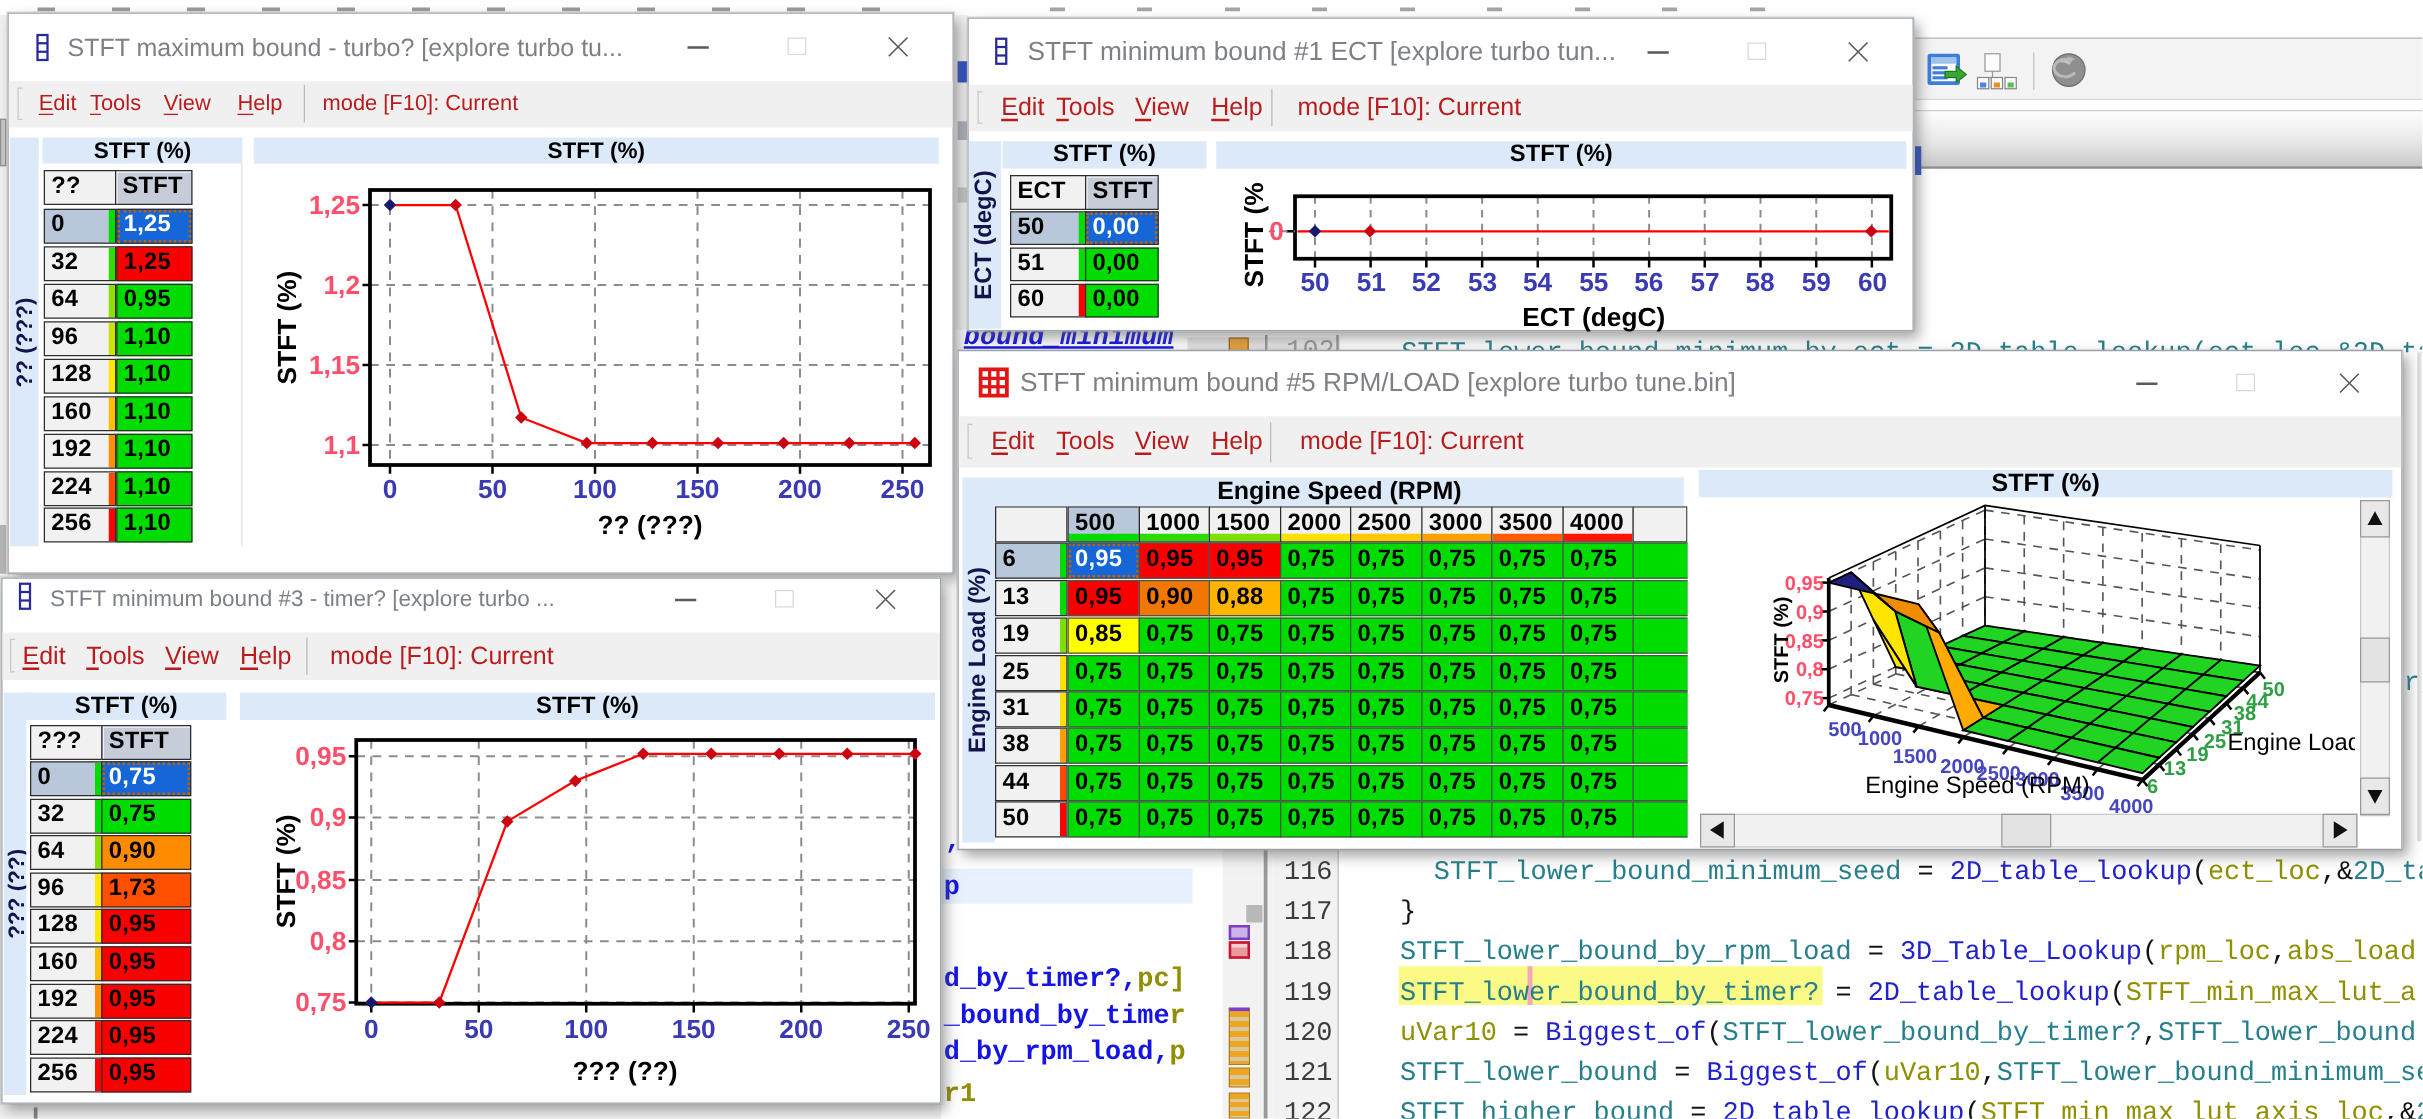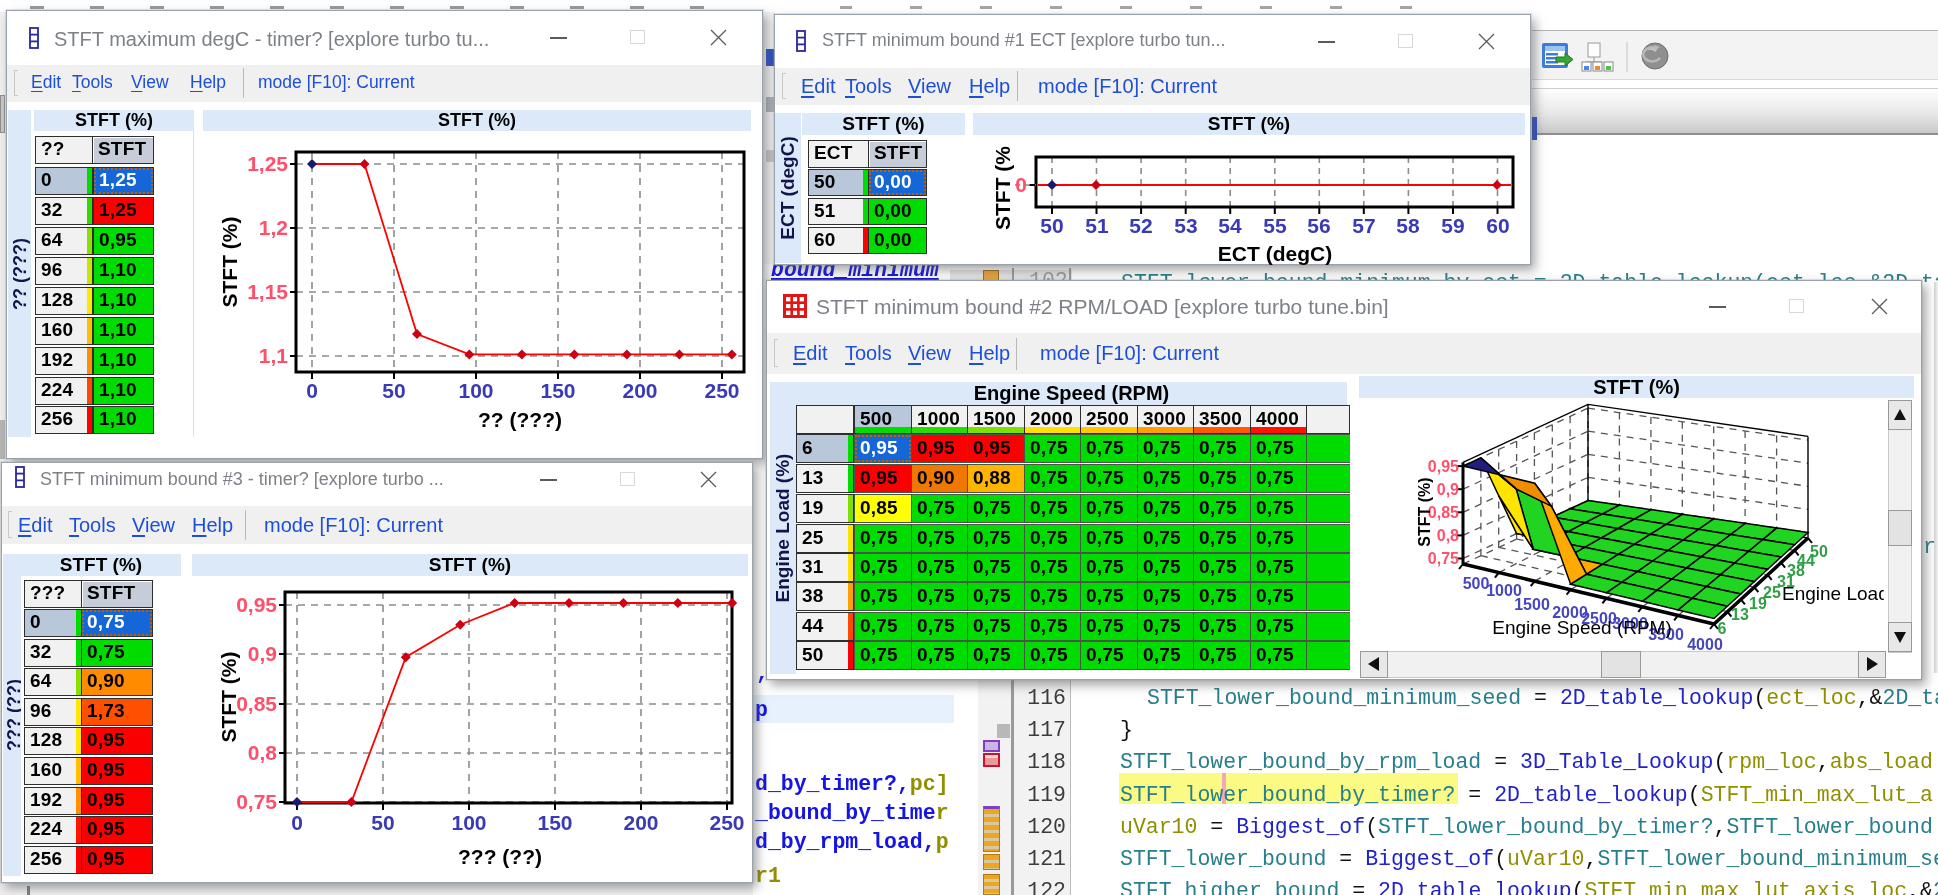--- a/index.html
+++ b/index.html
@@ -1,19 +1,19 @@
 <!DOCTYPE html>
 <html><head><meta charset="utf-8"><style>
 *{margin:0;padding:0;box-sizing:border-box}
 html,body{width:1938px;height:895px;overflow:hidden;background:#fff}
 body{font-family:"Liberation Sans",sans-serif;position:relative}
 .a{position:absolute}
 .win{position:absolute;background:#fff;border:1px solid #9aa2ab;box-shadow:0 0 0 1px rgba(160,160,160,.25),4px 5px 10px rgba(90,90,90,.55)}
 .ttl{color:#7d8187;white-space:nowrap;overflow:hidden}
-.menu{position:absolute;background:#f0f0f0;font-size:20px;color:#1d4ed8;white-space:nowrap}
+.menu{position:absolute;background:#f0f0f0;font-size:20px;color:#b91c1c;white-space:nowrap}
 .menu u{text-decoration:underline;text-underline-offset:3px}
 .pt{position:absolute;background:#dbe9f8;font-weight:bold;color:#000;text-align:center}
 .vl{position:absolute;background:#dbe9f8}
 .vl span{position:absolute;left:50%;top:50%;font-weight:bold;color:#14144c;white-space:nowrap;transform:translate(-50%,-50%) rotate(-90deg)}
 .tc{position:absolute;font-size:19px;font-weight:bold;font-family:"Liberation Sans",sans-serif;padding-left:5px;white-space:nowrap;overflow:hidden;letter-spacing:.2px}
 .mono{font-family:"Liberation Mono",monospace;white-space:pre}
 .teal{color:#267f8b}.blu{color:#2222cc}.olv{color:#8f8f00}
 .lp{position:absolute;font:bold 21.5px "Liberation Mono",monospace;color:#1414e6;white-space:pre}
 svg{position:absolute;overflow:visible}
 svg text{font-family:"Liberation Sans",sans-serif}
@@ -112,21 +112,21 @@
 
 <div class="a" style="left:0;top:883px;width:753px;height:12px;background:#f0f0f0"></div>
 <div class="a" style="left:27px;top:886px;width:3px;height:9px;background:#808080"></div>
 
 <div class="win" style="left:6px;top:10px;width:757px;height:449px"></div>
 <svg style="left:29px;top:27px;width:10px;height:22px" viewBox="0 0 10 22">
     <rect x="1" y="1" width="8" height="20" fill="#fff" stroke="#28289a" stroke-width="1.8"></rect>
     <line x1="1" y1="7.6" x2="9" y2="7.6" stroke="#28289a" stroke-width="1.8"></line>
     <line x1="1" y1="14.4" x2="9" y2="14.4" stroke="#28289a" stroke-width="1.8"></line>
   </svg>
-<div class="ttl a" style="left:54px;top:28px;width:460px;font-size:20px">STFT maximum degC - timer? [explore turbo tu...</div>
+<div class="ttl a" style="left:54px;top:28px;width:460px;font-size:20px">STFT maximum bound - turbo? [explore turbo tu...</div>
 <div class="a" style="left:550px;top:37px;width:17px;height:2px;background:#5a5a5a"></div>
 <div class="a" style="left:630px;top:30px;width:15px;height:14px;border:1px solid #d8d8d8"></div>
 <svg style="left:710px;top:29px;width:17px;height:17px" viewBox="0 0 17 17">
     <path d="M1 1 L16 16 M16 1 L1 16" stroke="#5a5a5a" stroke-width="1.3"></path>
   </svg>
 <div class="menu" style="left:7px;top:65px;width:755px;height:37px"></div>
 <div class="a" style="left:14px;top:70px;width:4px;height:26px;border-left:1px solid #c8c8c8;border-top:1px solid #c8c8c8;border-bottom:1px solid #c8c8c8"></div>
 <div class="menu" style="left:31px;top:72px;background:none;font-size:17.5px"><u>E</u>dit</div>
 <div class="menu" style="left:72px;top:72px;background:none;font-size:17.5px"><u>T</u>ools</div>
 <div class="menu" style="left:131px;top:72px;background:none;font-size:17.5px"><u>V</u>iew</div>
@@ -204,21 +204,21 @@
 <text x="237" y="262" text-anchor="middle" font-size="21" font-weight="bold" fill="#000" transform="rotate(-90 237 262)">STFT  (%)</text>
 <text x="520" y="427" text-anchor="middle" font-size="21" font-weight="bold" fill="#000">?? (???)</text>
   </svg>
 
 <div class="win" style="left:774px;top:14px;width:757px;height:251px"></div>
 <svg style="left:796px;top:30px;width:10px;height:22px" viewBox="0 0 10 22">
     <rect x="1" y="1" width="8" height="20" fill="#fff" stroke="#28289a" stroke-width="1.8"></rect>
     <line x1="1" y1="7.6" x2="9" y2="7.6" stroke="#28289a" stroke-width="1.8"></line>
     <line x1="1" y1="14.4" x2="9" y2="14.4" stroke="#28289a" stroke-width="1.8"></line>
   </svg>
-<div class="ttl a" style="left:822px;top:30px;width:470px;font-size:18px">STFT minimum bound #1 ECT [explore turbo tun...</div>
+<div class="ttl a" style="left:822px;top:30px;width:470px;font-size:21px">STFT minimum bound #1 ECT [explore turbo tun...</div>
 <div class="a" style="left:1318px;top:41px;width:17px;height:2px;background:#5a5a5a"></div>
 <div class="a" style="left:1398px;top:34px;width:15px;height:14px;border:1px solid #d8d8d8"></div>
 <svg style="left:1478px;top:33px;width:17px;height:17px" viewBox="0 0 17 17">
     <path d="M1 1 L16 16 M16 1 L1 16" stroke="#5a5a5a" stroke-width="1.3"></path>
   </svg>
 <div class="menu" style="left:775px;top:68px;width:755px;height:37px"></div>
 <div class="a" style="left:782px;top:73px;width:4px;height:26px;border-left:1px solid #c8c8c8;border-top:1px solid #c8c8c8;border-bottom:1px solid #c8c8c8"></div>
 <div class="menu" style="left:801px;top:75px;background:none"><u>E</u>dit</div>
 <div class="menu" style="left:845px;top:75px;background:none"><u>T</u>ools</div>
 <div class="menu" style="left:908px;top:75px;background:none"><u>V</u>iew</div>
@@ -286,21 +286,21 @@
   </svg>
 
 <div class="win" style="left:766px;top:280px;width:1156px;height:400px"></div>
 <svg style="left:783px;top:294px;width:24px;height:24px" viewBox="0 0 24 24">
     <rect x="1.5" y="1.5" width="21" height="21" fill="#fff" stroke="#e21414" stroke-width="3"></rect>
     <line x1="8.7" y1="2" x2="8.7" y2="22" stroke="#e21414" stroke-width="2.6"></line>
     <line x1="15.4" y1="2" x2="15.4" y2="22" stroke="#e21414" stroke-width="2.6"></line>
     <line x1="2" y1="8.7" x2="22" y2="8.7" stroke="#e21414" stroke-width="2.6"></line>
     <line x1="2" y1="15.4" x2="22" y2="15.4" stroke="#e21414" stroke-width="2.6"></line>
   </svg>
-<div class="ttl a" style="left:816px;top:295px;width:800px;font-size:21px">STFT minimum bound #2 RPM/LOAD [explore turbo tune.bin]</div>
+<div class="ttl a" style="left:816px;top:295px;width:800px;font-size:21px">STFT minimum bound #5 RPM/LOAD [explore turbo tune.bin]</div>
 <div class="a" style="left:1709px;top:306px;width:17px;height:2px;background:#5a5a5a"></div>
 <div class="a" style="left:1789px;top:299px;width:15px;height:14px;border:1px solid #d8d8d8"></div>
 <svg style="left:1871px;top:298px;width:17px;height:17px" viewBox="0 0 17 17">
     <path d="M1 1 L16 16 M16 1 L1 16" stroke="#5a5a5a" stroke-width="1.3"></path>
   </svg>
 <div class="menu" style="left:767px;top:333px;width:1154px;height:41px"></div>
 <div class="a" style="left:774px;top:339px;width:4px;height:28px;border-left:1px solid #c8c8c8;border-top:1px solid #c8c8c8;border-bottom:1px solid #c8c8c8"></div>
 <div class="menu" style="left:793px;top:342px;background:none"><u>E</u>dit</div>
 <div class="menu" style="left:845px;top:342px;background:none"><u>T</u>ools</div>
 <div class="menu" style="left:908px;top:342px;background:none"><u>V</u>iew</div>

